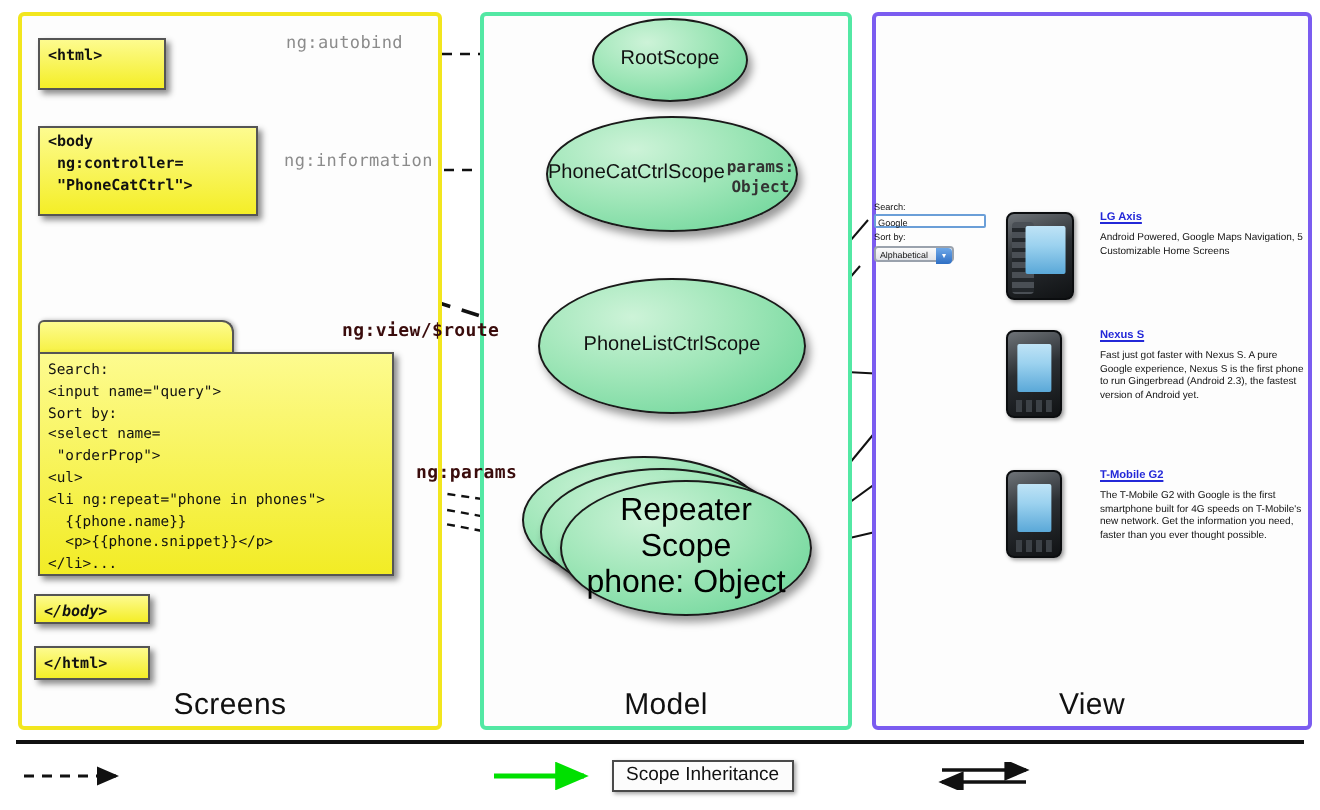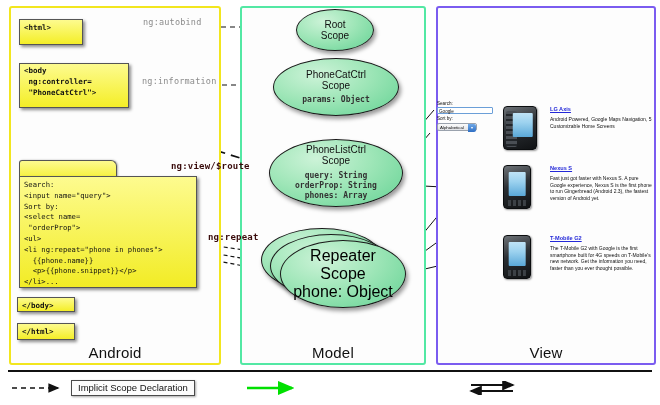--- a/index.html
+++ b/index.html
@@ -19,21 +19,21 @@
   
   .ybox{position:absolute;background:linear-gradient(180deg,#fdfb8f 0%,#f4ee27 100%);
         border:1px solid #555;box-shadow:2px 2px 3px rgba(0,0,0,.45);
         font-family:"DejaVu Sans Mono","Liberation Mono",monospace;
         font-size:7.5px;font-weight:bold;color:#111;line-height:1.45;
         padding:2px 4px;white-space:pre;box-sizing:border-box;}
 
   #box-html{left:19px;top:19px;width:64px;height:26px;line-height:11px;}
   #box-body{left:19px;top:63px;width:110px;height:45px;}
   #box-ngview{left:19px;top:120px;width:122px;height:16px;line-height:12px;}
-  #box-closebody{left:17px;top:297px;width:58px;height:15px;line-height:11px;}
+  #box-closebody{left:17px;top:297px;width:58px;height:15px;line-height:11px;font-style:italic;}
   #box-closehtml{left:17px;top:323px;width:58px;height:17px;line-height:11px;}
 
   .ngview-sq{display:inline-block;width:7px;height:7px;border:1px solid #333;
              background:#f7f28a;vertical-align:middle;margin:0 1px;}
 
   
   #note-wrap{position:absolute;left:19px;top:160px;width:178px;height:128px;}
   #note-tab{position:absolute;left:0;top:0;width:96px;height:17px;
             background:linear-gradient(180deg,#fdfb8f,#f6f03a);
             border:1px solid #555;border-bottom:none;border-radius:3px 6px 0 0;
@@ -45,21 +45,21 @@
              background:linear-gradient(180deg,#fdfb8f 0%,#f2ec25 100%);
              border:1px solid #555;box-shadow:2px 2px 3px rgba(0,0,0,.45);
              font-family:"DejaVu Sans Mono","Liberation Mono",monospace;
              font-size:7.2px;color:#111;line-height:1.5;padding:3px 4px;
              white-space:pre;box-sizing:border-box;}
 
   
   .scope{position:absolute;border:1.4px solid #1a1a1a;border-radius:50%;
          background:radial-gradient(ellipse at 35% 28%,#cdf3d8 0%,#9fe6b8 45%,#63d293 100%);
          box-shadow:2px 3px 4px rgba(0,0,0,.4);
-         display:flex;flex-direction:column;align-items:center;justify-content:center;
+         display:flex;align-items:center;justify-content:center;
          text-align:center;box-sizing:border-box;}
   .scope .t{font-size:10px;color:#111;line-height:1.12;}
   .scope .p{font-family:"DejaVu Sans Mono","Liberation Mono",monospace;
             font-size:8px;font-weight:bold;color:#333;line-height:1.3;margin-top:4px;}
 
   #scope-root{left:296px;top:9px;width:78px;height:42px;}
   #scope-cat{left:273px;top:58px;width:126px;height:58px;}
   #scope-list{left:269px;top:139px;width:134px;height:68px;}
 
   #repeater-wrap{position:absolute;left:261px;top:228px;width:150px;height:86px;}
@@ -159,21 +159,21 @@
     <line x1="434" y1="110" x2="392" y2="159" stroke="#111" stroke-width="1" marker-end="url(#ah-black)"></line>
     <line x1="430" y1="133" x2="398" y2="170" stroke="#111" stroke-width="1" marker-end="url(#ah-black)"></line>
     <line x1="500" y1="190" x2="404" y2="185" stroke="#111" stroke-width="1" marker-end="url(#ah-black)"></line>
 
     <line x1="408" y1="252" x2="506" y2="133" stroke="#111" stroke-width="1" marker-start="url(#ah-black)"></line>
     <line x1="410" y1="262" x2="506" y2="192" stroke="#111" stroke-width="1" marker-start="url(#ah-black)"></line>
     <line x1="412" y1="272" x2="506" y2="250" stroke="#111" stroke-width="1" marker-start="url(#ah-black)"></line>
   </svg>
 
   <div class="col" id="col-template">
-    <div class="col-label">Android</div>
+    <div class="col-label">Screens</div>
   </div>
   <div class="col" id="col-model">
     <div class="col-label">Model</div>
   </div>
   <div class="col" id="col-view">
     <div class="col-label">View</div>
   </div>
 
   <div class="ybox" id="box-html">&lt;html&gt;</div>
 
@@ -197,39 +197,36 @@
 &lt;ul&gt;
 &lt;li ng:repeat="phone in phones"&gt;
   {{phone.name}}
   &lt;p&gt;{{phone.snippet}}&lt;/p&gt;
 &lt;/li&gt;...</div>
   </div>
 
   <div class="conn-label" style="left:143px;top:17px;">ng:autobind</div>
   <div class="conn-label" style="left:142px;top:76px;">ng:information</div>
   <div class="conn-label strong" style="left:171px;top:121px;margin-top:40px;">ng:view/$route</div>
-  <div class="conn-label strong" style="left:208px;top:232px;">ng:repeat</div>
+  <div class="conn-label strong" style="left:208px;top:232px;">ng:params</div>
 
   <div class="scope" id="scope-root">
     <div class="t">Root</div>
     <div class="t">Scope</div>
   </div>
 
   <div class="scope" id="scope-cat">
     <div class="t">PhoneCatCtrl</div>
     <div class="t">Scope</div>
     <div class="p">params: Object</div>
   </div>
 
   <div class="scope" id="scope-list">
     <div class="t">PhoneListCtrl</div>
     <div class="t">Scope</div>
-    <div class="p" style="white-space:pre;">query: String
-orderProp: String
-phones: Array</div>
   </div>
 
   <div id="repeater-wrap">
     <div class="rep" id="rep1"></div>
     <div class="rep" id="rep2"></div>
     <div class="rep" id="rep3">
       <div class="t">Repeater</div>
       <div class="t">Scope</div>
       <div class="p">phone: Object</div>
     </div>
@@ -285,34 +282,34 @@
       <div class="lg-art">
         <svg width="56" height="14">
             <defs>
               <marker id="lga1" markerWidth="7" markerHeight="7" refX="6" refY="3" orient="auto">
                 <path d="M0,0 L7,3 L0,6 Z" fill="#111"></path>
               </marker>
             </defs>
           <line x1="2" y1="7" x2="48" y2="7" stroke="#111" stroke-width="1.6" stroke-dasharray="5,4" marker-end="url(#lga1)"></line>
           </svg>
       </div>
-      <div class="lg-box">Implicit Scope Declaration</div>
     </div>
 
     <div class="lg-item" style="left:245px;">
       <div class="lg-art">
         <svg width="56" height="14">
             <defs>
               <marker id="lga2" markerWidth="7" markerHeight="7" refX="6" refY="3" orient="auto">
                 <path d="M0,0 L7,3 L0,6 Z" fill="#00e000"></path>
               </marker>
             </defs>
           <line x1="2" y1="7" x2="47" y2="7" stroke="#00e000" stroke-width="2.4" marker-end="url(#lga2)"></line>
           </svg>
       </div>
+      <div class="lg-box">Scope Inheritance</div>
     </div>
 
     <div class="lg-item" style="left:465px;">
       <div class="lg-art">
         <svg width="56" height="14">
             <defs>
               <marker id="lga3" markerWidth="7" markerHeight="7" refX="6" refY="3" orient="auto">
                 <path d="M0,0 L7,3 L0,6 Z" fill="#111"></path>
               </marker>
           <marker id="lga3s" markerWidth="7" markerHeight="7" refX="1" refY="3" orient="auto">

